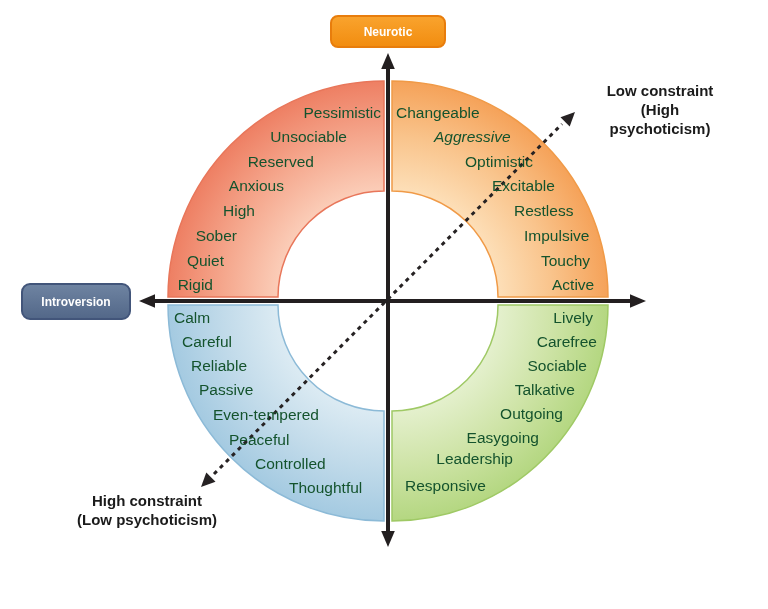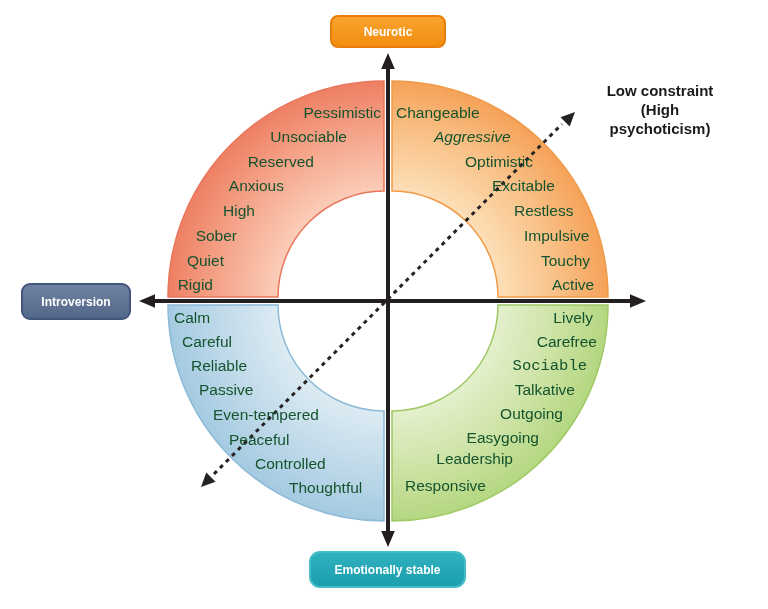--- a/index.html
+++ b/index.html
@@ -103,27 +103,26 @@
       <polygon points="646,301 630,294.2 630,307.8" fill="#231f20"></polygon>
     </g>
   </svg>
 
   <div class="badge badge-neurotic">
     <span>Neurotic</span>
   </div>
   <div class="badge badge-introversion">
     <span>Introversion</span>
   </div>
-  <div class="badge badge-emostable">
-    <span>Emotionally stable</span>
-  </div>
 
   <div class="diag-label diag-low">Low constraint
 (High
 psychoticism)</div>
+  <div class="diag-label diag-high">High constraint
+(Low psychoticism)</div>
 
   <div>
     <span class="trait" style="right:387px;top:104px;">Pessimistic</span>
     <span class="trait" style="right:421px;top:128px;">Unsociable</span>
     <span class="trait" style="right:454px;top:153px;">Reserved</span>
     <span class="trait" style="right:484px;top:177px;">Anxious</span>
     <span class="trait" style="right:513px;top:202px;">High</span>
     <span class="trait" style="right:531px;top:227px;">Sober</span>
     <span class="trait" style="right:544px;top:252px;">Quiet</span>
     <span class="trait" style="right:555px;top:276px;">Rigid</span>
@@ -147,21 +146,21 @@
     <span class="trait" style="left:199px;top:381px;">Passive</span>
     <span class="trait" style="left:213px;top:406px;">Even-tempered</span>
     <span class="trait" style="left:229px;top:431px;">Peaceful</span>
     <span class="trait" style="left:255px;top:455px;">Controlled</span>
     <span class="trait" style="left:289px;top:479px;">Thoughtful</span>
   </div>
 
   <div>
     <span class="trait" style="right:175px;top:309px;">Lively</span>
     <span class="trait" style="right:171px;top:333px;">Carefree</span>
-    <span class="trait" style="right:181px;top:357px;font-family:Liberation Mono, monospace;">Sociable</span>
+    <span class="trait" style="right:181px;top:357px;">Sociable</span>
     <span class="trait" style="right:193px;top:381px;">Talkative</span>
     <span class="trait" style="right:205px;top:405px;">Outgoing</span>
     <span class="trait" style="right:229px;top:429px;">Easygoing</span>
     <span class="trait" style="right:255px;top:450px;">Leadership</span>
     <span class="trait" style="right:282px;top:477px;">Responsive</span>
   </div>
 
 </div>
 
 </body></html>

